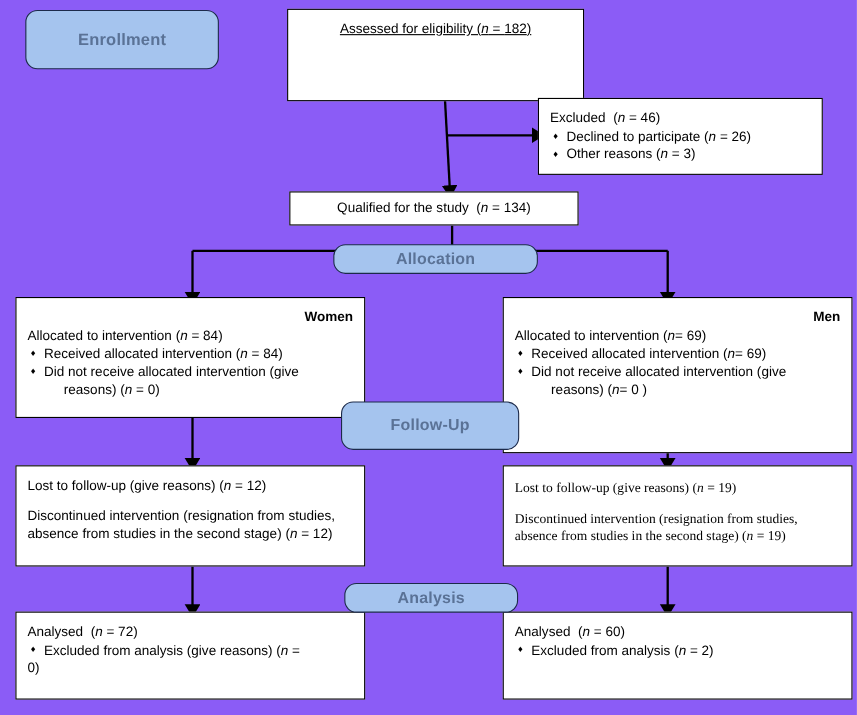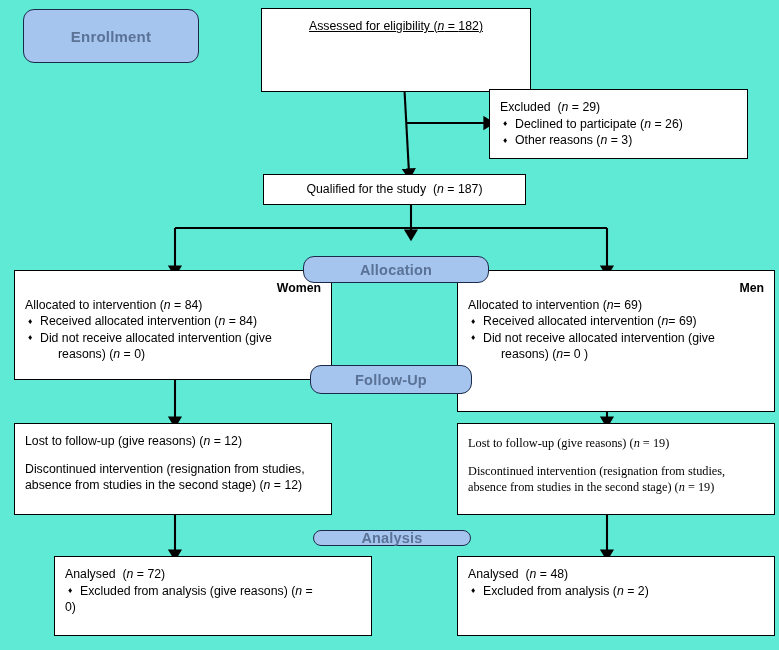--- a/index.html
+++ b/index.html
@@ -1,21 +1,21 @@
 <!DOCTYPE html>
 <html><head>
 <meta charset="utf-8">
 <style>
   html,body{margin:0;padding:0;background:#ffffff;}
   body{
     width:779px;height:650px;
     font-family:"Liberation Sans","DejaVu Sans",sans-serif;
     -webkit-font-smoothing:antialiased;
   }
-  #diagram{position:relative;width:779px;height:650px;overflow:hidden;background:#5eead4;}
+  #diagram{position:relative;width:779px;height:650px;overflow:hidden;background:#8b5cf6;}
 
   
   #wires{position:absolute;left:0;top:0;width:779px;height:650px;pointer-events:none;}
 
   
   .box{
     position:absolute;
     box-sizing:border-box;
     background:#ffffff;
     border:1.6px solid #000000;
@@ -95,53 +95,53 @@
 
     <path d="M175,515 L175,554" stroke="#000" stroke-width="2.1" fill="none" marker-end="url(#ah)"></path>
 
     <path d="M607,515 L607,554" stroke="#000" stroke-width="2.1" fill="none" marker-end="url(#ah)"></path>
   </svg>
 
   <div class="banner" style="left:23px;top:9px;width:176px;height:54px;">
     <span>Enrollment</span>
   </div>
 
-  <div class="banner small" style="left:303px;top:222px;width:186px;height:27px;margin-top:34px;">
+  <div class="banner small" style="left:303px;top:222px;width:186px;height:27px;">
     <span>Allocation</span>
   </div>
 
-  <div class="banner small" style="left:310px;top:365px;width:162px;height:29px;">
+  <div class="banner small" style="left:310px;top:365px;width:162px;height:44px;">
     <span>Follow-Up</span>
   </div>
 
-  <div class="banner small" style="left:313px;top:530px;width:158px;height:16px;text-align:right;">
+  <div class="banner small" style="left:313px;top:530px;width:158px;height:27px;text-align:right;">
     <span>Analysis</span>
   </div>
 
   <div class="box" style="left:261px;top:8px;width:270px;height:84px;text-decoration:underline;">
     <p class="ctr">
       Assessed for eligibility (<em>n</em> = <span>182</span>)
     </p>
   </div>
 
   <div class="box" style="left:489px;top:89px;width:259px;height:70px;">
     <p>
-      Excluded&nbsp; (<em>n</em> = <span>29</span>)
+      Excluded&nbsp; (<em>n</em> = <span>46</span>)
     </p>
     <p class="bul">
       Declined to participate (<em>n</em> = <span>26</span>)
     </p>
     <p class="bul">
       Other reasons (<em>n</em> = <span>3</span>)
     </p>
   </div>
 
   <div class="box" style="left:263px;top:174px;width:263px;height:31px;padding-top:6px;">
     <p class="ctr">
-      Qualified for the study&nbsp; (<em>n</em> = <span>187</span>)
+      Qualified for the study&nbsp; (<em>n</em> = <span>134</span>)
     </p>
   </div>
 
   <div class="box" style="left:14px;top:270px;width:318px;height:110px;">
     <p class="hdr">Women</p>
     <p>
       Allocated to intervention (<em>n</em> = <span>84</span>)
     </p>
     <p class="bul">
       Received allocated intervention (<em>n</em> = <span>84</span>)
@@ -179,32 +179,32 @@
   <div class="box" style="left:457px;top:423px;width:318px;height:92px;padding-top:11px;font-family:Liberation Serif, serif;">
     <p>
       Lost to follow-up (give reasons) (<em>n</em> = <span>19</span>)
     </p>
     <div class="gap"></div>
     <p>
       Discontinued intervention (resignation from studies, absence from studies in the second stage) (<em>n</em> = <span>19</span>)
     </p>
   </div>
 
-  <div class="box" style="left:14px;top:556px;width:318px;height:80px;margin-left:40px;">
+  <div class="box" style="left:14px;top:556px;width:318px;height:80px;">
     <p>
       Analysed&nbsp; (<em>n</em> = <span>72</span>)
     </p>
     <p class="bul flush">
       Excluded from analysis (give reasons) (<em>n</em> =
       <span class="cont"><span>0</span>)</span>
     </p>
   </div>
 
   <div class="box" style="left:457px;top:556px;width:318px;height:80px;">
     <p>
-      Analysed&nbsp; (<em>n</em> = <span>48</span>)
+      Analysed&nbsp; (<em>n</em> = <span>60</span>)
     </p>
     <p class="bul">
       Excluded from analysis (<em>n</em> = <span>2</span>)
     </p>
   </div>
 
 </div>
 
 </body></html>

